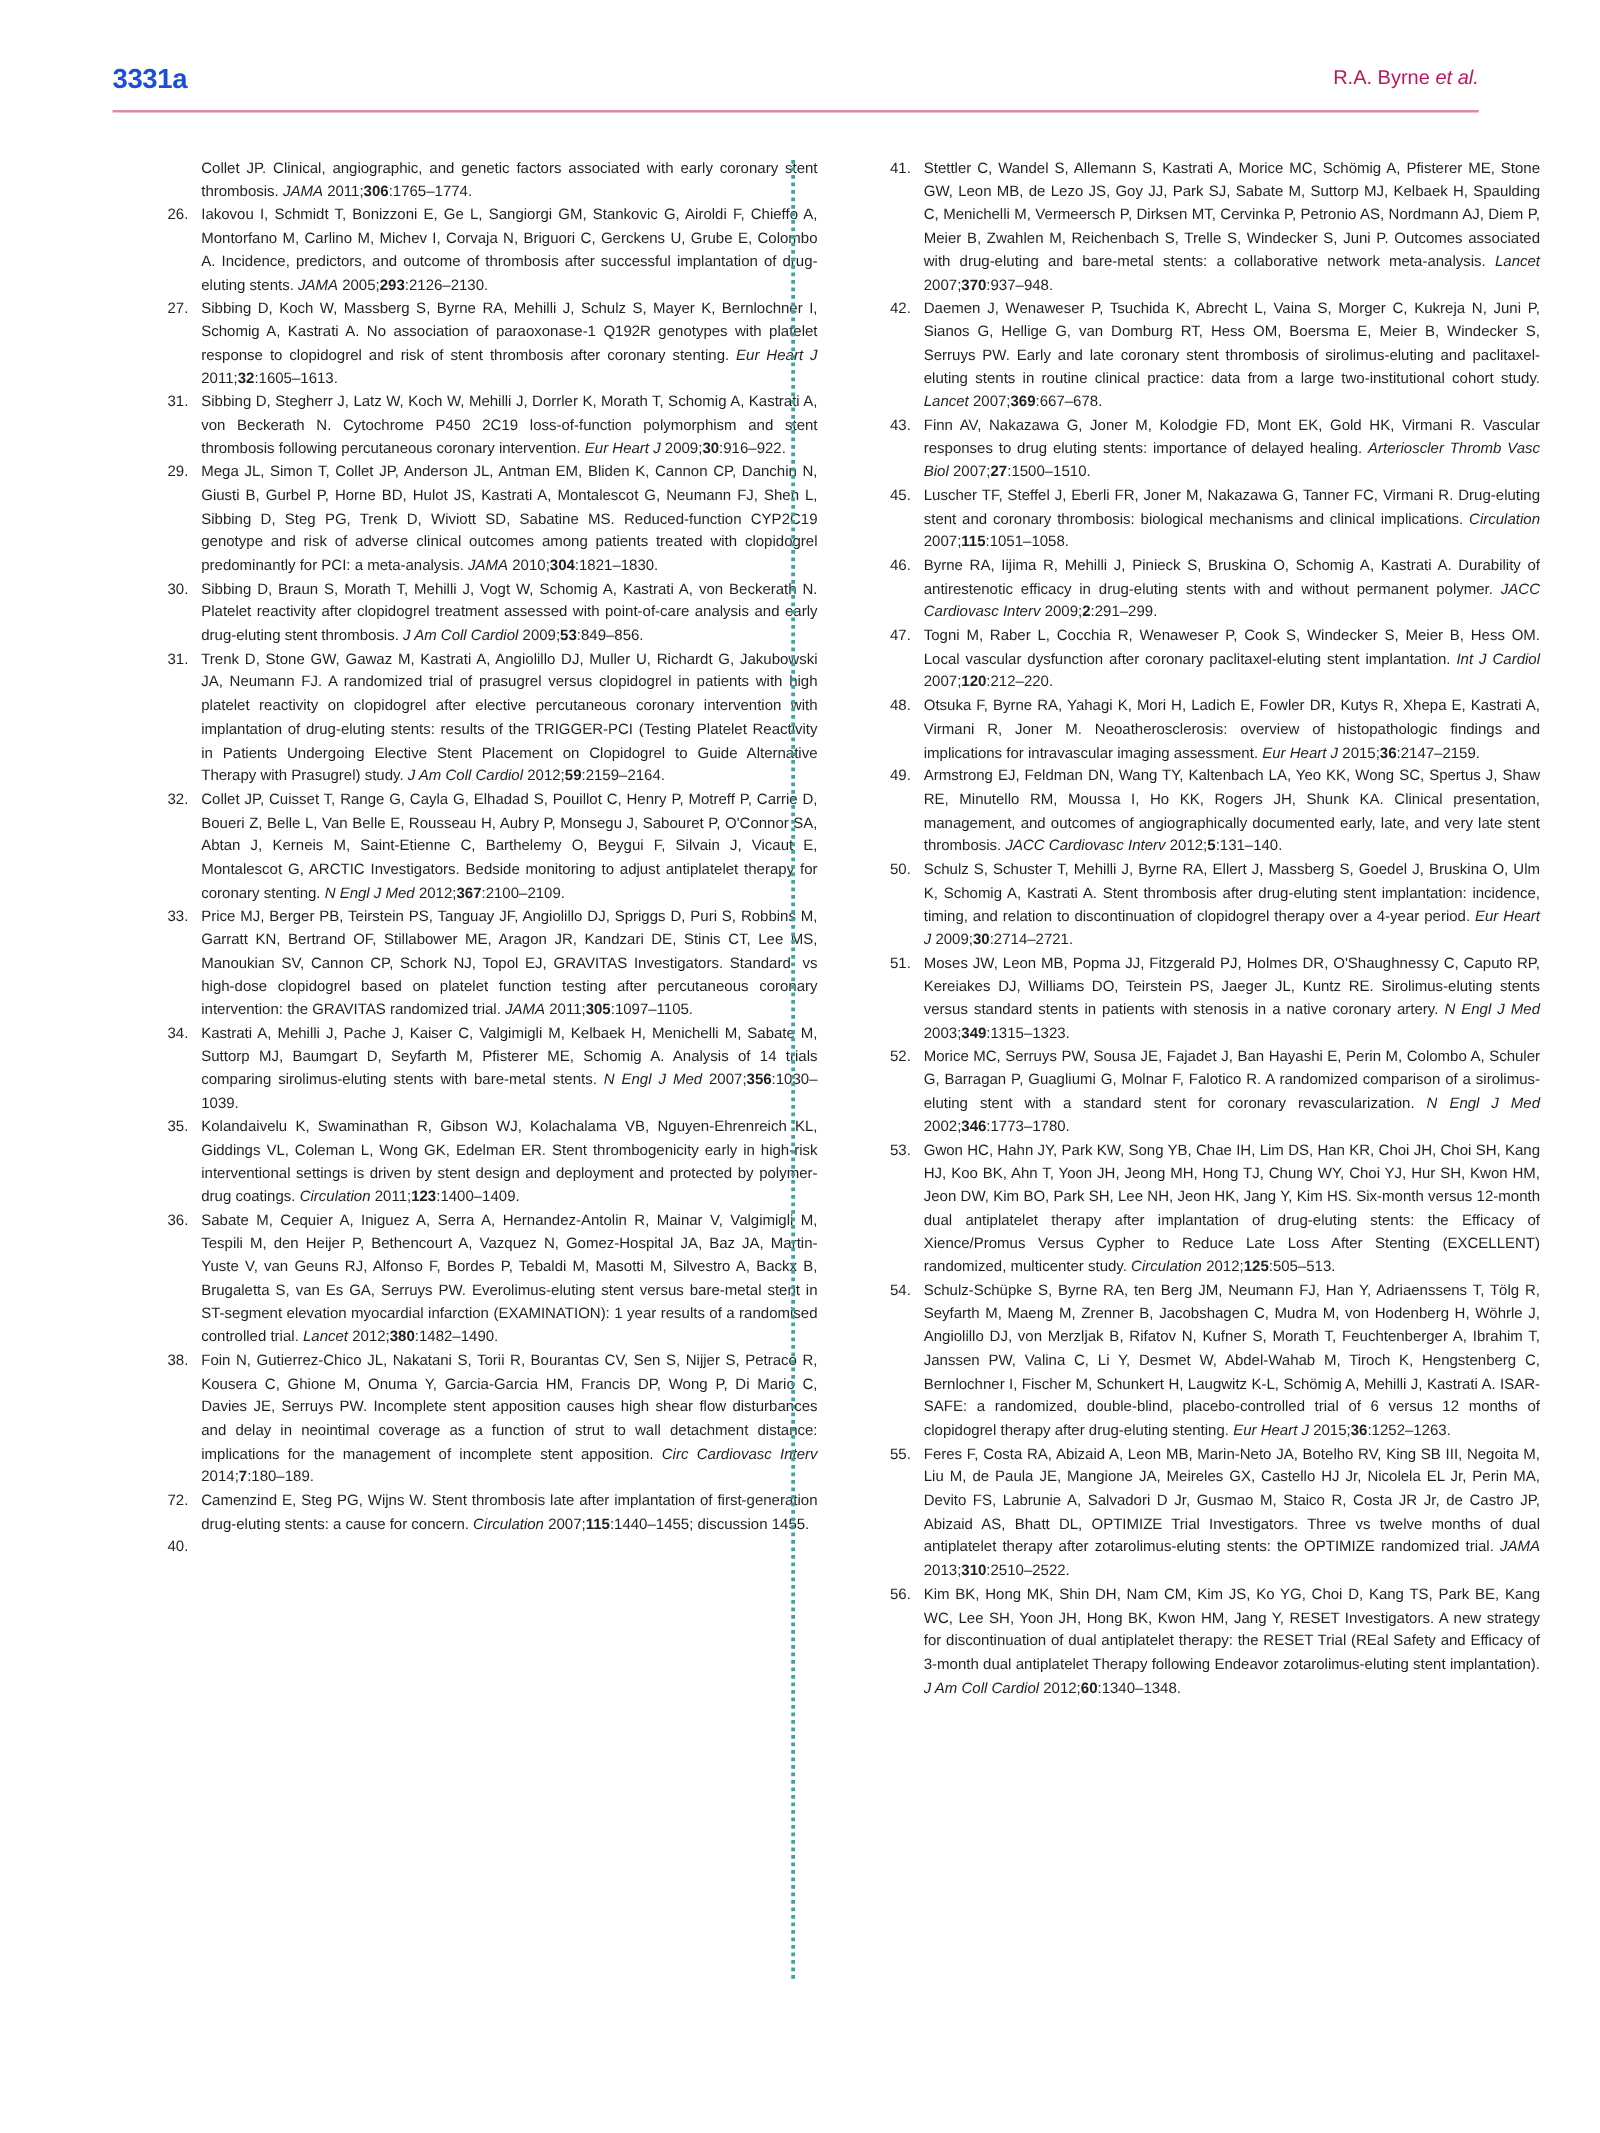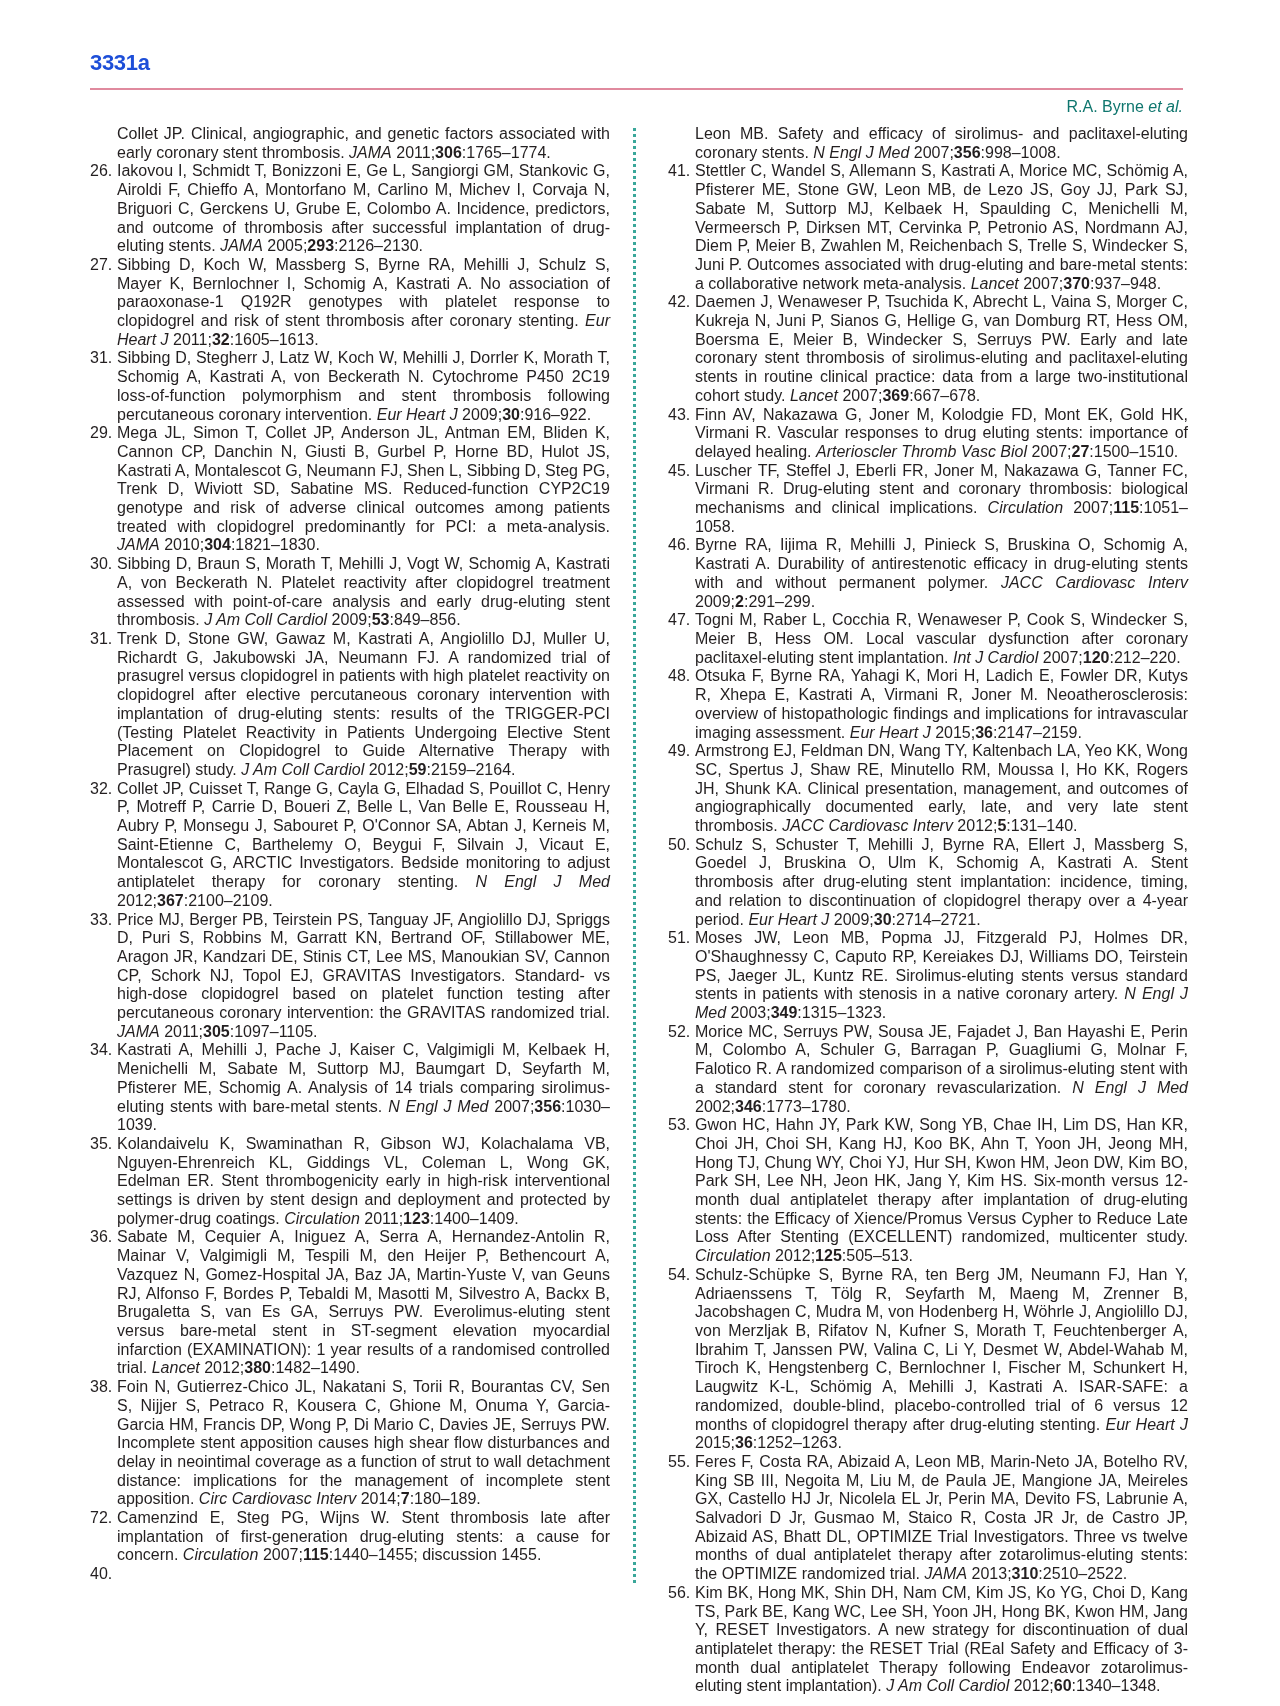--- a/index.html
+++ b/index.html
@@ -1,22 +1,22 @@
 <!DOCTYPE html>
 <html><head>
 <meta charset="utf-8">
 <style>
   html, body { margin: 0; padding: 0; background: #ffffff; }
   body { width: 1280px; height: 1706px; position: relative; overflow: hidden;
          font-family: "Liberation Sans", "DejaVu Sans", sans-serif; color: #231f20; }
   .page-number { position: absolute; left: 90px; top: 50px; font-size: 22px; font-weight: bold; color: #1d4ed8; letter-spacing: -0.3px; }
-  .running-head { position: absolute; right: 97px; top: 54px; font-size: 16px; color: #0f766e; margin-top: 44px; }
+  .running-head { position: absolute; right: 97px; top: 54px; font-size: 16px; color: #be185d; }
   .running-head i { font-style: italic; }
   .header-rule { position: absolute; left: 90px; right: 97px; top: 88px; height: 0; border-top: 2px solid #e08a9e; }
-  .col { position: absolute; top: 125px; width: 520px; font-size: 16px; line-height: 18.7px; }
+  .col { position: absolute; top: 125px; width: 520px; font-size: 12px; line-height: 18.7px; margin-left: 44px; }
   .col-left { left: 90px; }
   .col-right { left: 668px; }
   .divider { position: absolute; left: 633px; top: 128px; height: 1455px; width: 0;
              border-left: 3px dotted #3aa79a; }
   .ref { position: relative; padding-left: 27px; text-align: justify; margin: 0; }
   .ref .num { position: absolute; left: 0; top: 0; width: 24px; text-align: left; }
   .ref.cont { padding-left: 27px; }
   .ref i { font-style: italic; }
   .ref b { font-weight: bold; }
 </style>
@@ -39,21 +39,20 @@
     <p class="ref"><span class="num">33.</span><span>Price MJ, Berger PB, Teirstein PS, Tanguay JF, Angiolillo DJ, Spriggs D, Puri S, Robbins M, Garratt KN, Bertrand OF, Stillabower ME, Aragon JR, Kandzari DE, Stinis CT, Lee MS, Manoukian SV, Cannon CP, Schork NJ, Topol EJ, GRAVITAS Investigators. Standard- vs high-dose clopidogrel based on platelet function testing after percutaneous coronary intervention: the GRAVITAS randomized trial.</span> <i>JAMA</i> <span>2011</span>;<b>305</b>:<span>1097–1105.</span></p>
     <p class="ref"><span class="num">34.</span><span>Kastrati A, Mehilli J, Pache J, Kaiser C, Valgimigli M, Kelbaek H, Menichelli M, Sabate M, Suttorp MJ, Baumgart D, Seyfarth M, Pfisterer ME, Schomig A. Analysis of 14 trials comparing sirolimus-eluting stents with bare-metal stents.</span> <i>N Engl J Med</i> <span>2007</span>;<b>356</b>:<span>1030–1039.</span></p>
     <p class="ref"><span class="num">35.</span><span>Kolandaivelu K, Swaminathan R, Gibson WJ, Kolachalama VB, Nguyen-Ehrenreich KL, Giddings VL, Coleman L, Wong GK, Edelman ER. Stent thrombogenicity early in high-risk interventional settings is driven by stent design and deployment and protected by polymer-drug coatings.</span> <i>Circulation</i> <span>2011</span>;<b>123</b>:<span>1400–1409.</span></p>
     <p class="ref"><span class="num">36.</span><span>Sabate M, Cequier A, Iniguez A, Serra A, Hernandez-Antolin R, Mainar V, Valgimigli M, Tespili M, den Heijer P, Bethencourt A, Vazquez N, Gomez-Hospital JA, Baz JA, Martin-Yuste V, van Geuns RJ, Alfonso F, Bordes P, Tebaldi M, Masotti M, Silvestro A, Backx B, Brugaletta S, van Es GA, Serruys PW. Everolimus-eluting stent versus bare-metal stent in ST-segment elevation myocardial infarction (EXAMINATION): 1 year results of a randomised controlled trial.</span> <i>Lancet</i> <span>2012</span>;<b>380</b>:<span>1482–1490.</span></p>
     <p class="ref"><span class="num">38.</span><span>Foin N, Gutierrez-Chico JL, Nakatani S, Torii R, Bourantas CV, Sen S, Nijjer S, Petraco R, Kousera C, Ghione M, Onuma Y, Garcia-Garcia HM, Francis DP, Wong P, Di Mario C, Davies JE, Serruys PW. Incomplete stent apposition causes high shear flow disturbances and delay in neointimal coverage as a function of strut to wall detachment distance: implications for the management of incomplete stent apposition.</span> <i>Circ Cardiovasc Interv</i> <span>2014</span>;<b>7</b>:<span>180–189.</span></p>
     <p class="ref"><span class="num">72.</span><span>Camenzind E, Steg PG, Wijns W. Stent thrombosis late after implantation of first-generation drug-eluting stents: a cause for concern.</span> <i>Circulation</i> <span>2007</span>;<b>115</b>:<span>1440–1455; discussion 1455.</span></p>
     <p class="ref"><span class="num">40.</span></p>
   </div>
 <div class="divider"></div>
 <div class="col col-right" id="col-right">
-    <p class="ref cont"><span>Leon MB. Safety and efficacy of sirolimus- and paclitaxel-eluting coronary stents.</span> <i>N Engl J Med</i> <span>2007</span>;<b>356</b>:<span>998–1008.</span></p>
     <p class="ref"><span class="num">41.</span><span>Stettler C, Wandel S, Allemann S, Kastrati A, Morice MC, Schömig A, Pfisterer ME, Stone GW, Leon MB, de Lezo JS, Goy JJ, Park SJ, Sabate M, Suttorp MJ, Kelbaek H, Spaulding C, Menichelli M, Vermeersch P, Dirksen MT, Cervinka P, Petronio AS, Nordmann AJ, Diem P, Meier B, Zwahlen M, Reichenbach S, Trelle S, Windecker S, Juni P. Outcomes associated with drug-eluting and bare-metal stents: a collaborative network meta-analysis.</span> <i>Lancet</i> <span>2007</span>;<b>370</b>:<span>937–948.</span></p>
     <p class="ref"><span class="num">42.</span><span>Daemen J, Wenaweser P, Tsuchida K, Abrecht L, Vaina S, Morger C, Kukreja N, Juni P, Sianos G, Hellige G, van Domburg RT, Hess OM, Boersma E, Meier B, Windecker S, Serruys PW. Early and late coronary stent thrombosis of sirolimus-eluting and paclitaxel-eluting stents in routine clinical practice: data from a large two-institutional cohort study.</span> <i>Lancet</i> <span>2007</span>;<b>369</b>:<span>667–678.</span></p>
     <p class="ref"><span class="num">43.</span><span>Finn AV, Nakazawa G, Joner M, Kolodgie FD, Mont EK, Gold HK, Virmani R. Vascular responses to drug eluting stents: importance of delayed healing.</span> <i>Arterioscler Thromb Vasc Biol</i> <span>2007</span>;<b>27</b>:<span>1500–1510.</span></p>
     <p class="ref"><span class="num">45.</span><span>Luscher TF, Steffel J, Eberli FR, Joner M, Nakazawa G, Tanner FC, Virmani R. Drug-eluting stent and coronary thrombosis: biological mechanisms and clinical implications.</span> <i>Circulation</i> <span>2007</span>;<b>115</b>:<span>1051–1058.</span></p>
     <p class="ref"><span class="num">46.</span><span>Byrne RA, Iijima R, Mehilli J, Pinieck S, Bruskina O, Schomig A, Kastrati A. Durability of antirestenotic efficacy in drug-eluting stents with and without permanent polymer.</span> <i>JACC Cardiovasc Interv</i> <span>2009</span>;<b>2</b>:<span>291–299.</span></p>
     <p class="ref"><span class="num">47.</span><span>Togni M, Raber L, Cocchia R, Wenaweser P, Cook S, Windecker S, Meier B, Hess OM. Local vascular dysfunction after coronary paclitaxel-eluting stent implantation.</span> <i>Int J Cardiol</i> <span>2007</span>;<b>120</b>:<span>212–220.</span></p>
     <p class="ref"><span class="num">48.</span><span>Otsuka F, Byrne RA, Yahagi K, Mori H, Ladich E, Fowler DR, Kutys R, Xhepa E, Kastrati A, Virmani R, Joner M. Neoatherosclerosis: overview of histopathologic findings and implications for intravascular imaging assessment.</span> <i>Eur Heart J</i> <span>2015</span>;<b>36</b>:<span>2147–2159.</span></p>
     <p class="ref"><span class="num">49.</span><span>Armstrong EJ, Feldman DN, Wang TY, Kaltenbach LA, Yeo KK, Wong SC, Spertus J, Shaw RE, Minutello RM, Moussa I, Ho KK, Rogers JH, Shunk KA. Clinical presentation, management, and outcomes of angiographically documented early, late, and very late stent thrombosis.</span> <i>JACC Cardiovasc Interv</i> <span>2012</span>;<b>5</b>:<span>131–140.</span></p>
     <p class="ref"><span class="num">50.</span><span>Schulz S, Schuster T, Mehilli J, Byrne RA, Ellert J, Massberg S, Goedel J, Bruskina O, Ulm K, Schomig A, Kastrati A. Stent thrombosis after drug-eluting stent implantation: incidence, timing, and relation to discontinuation of clopidogrel therapy over a 4-year period.</span> <i>Eur Heart J</i> <span>2009</span>;<b>30</b>:<span>2714–2721.</span></p>
     <p class="ref"><span class="num">51.</span><span>Moses JW, Leon MB, Popma JJ, Fitzgerald PJ, Holmes DR, O'Shaughnessy C, Caputo RP, Kereiakes DJ, Williams DO, Teirstein PS, Jaeger JL, Kuntz RE. Sirolimus-eluting stents versus standard stents in patients with stenosis in a native coronary artery.</span> <i>N Engl J Med</i> <span>2003</span>;<b>349</b>:<span>1315–1323.</span></p>

